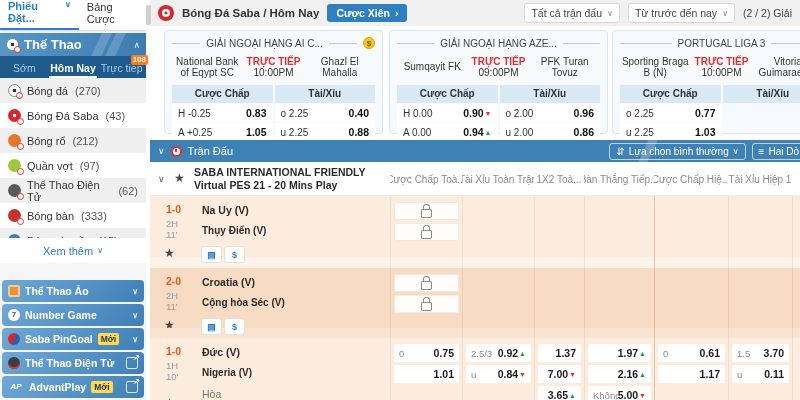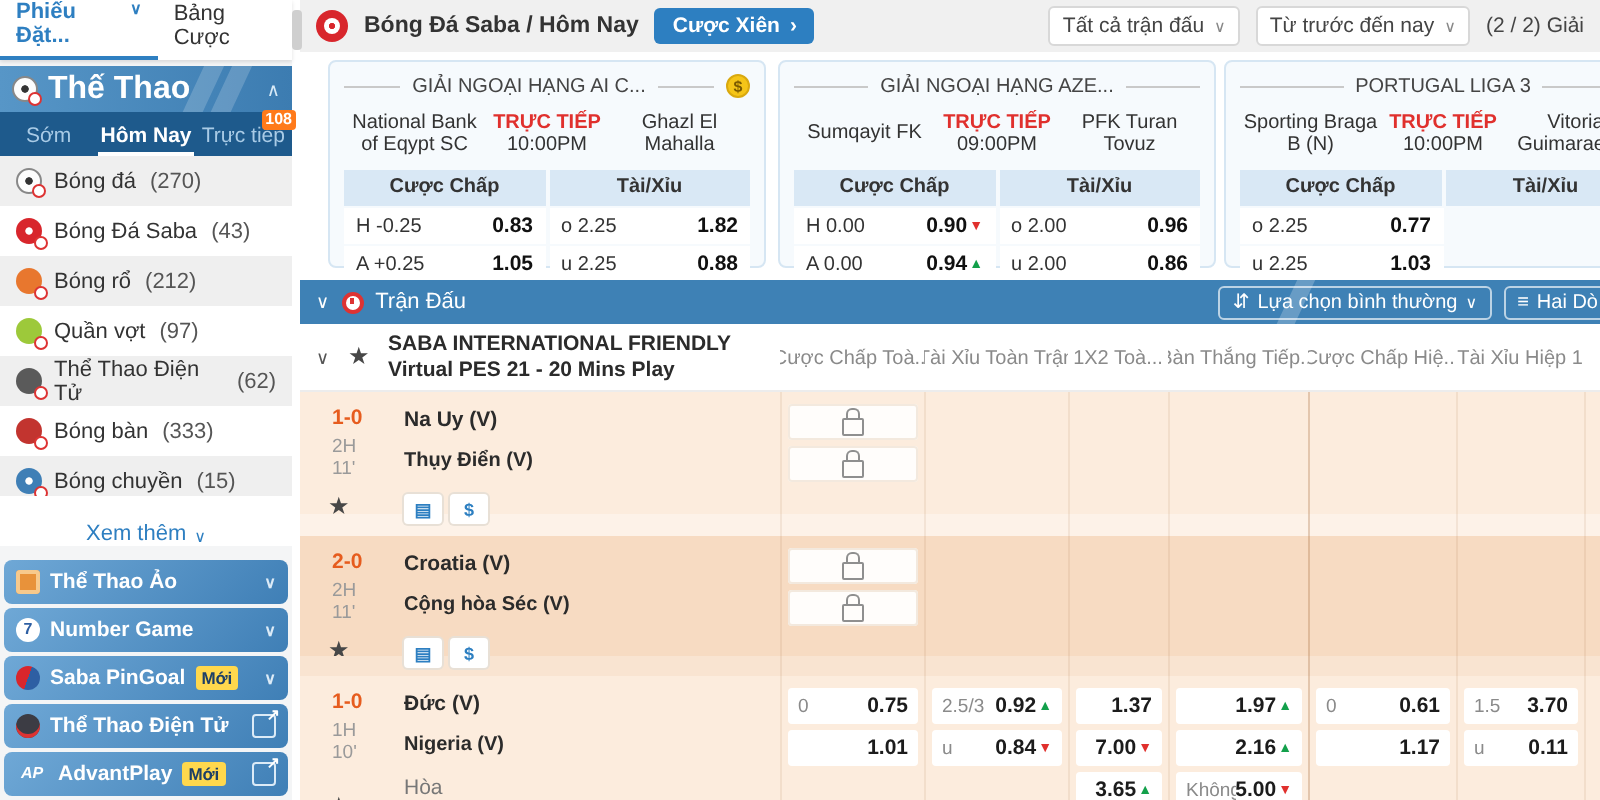--- a/index.html
+++ b/index.html
@@ -9,21 +9,21 @@
   
   #sidebar{position:absolute;left:0;top:0;width:146px;height:400px;background:#f4f5f6}
   .betslip{position:absolute;left:0;top:0;width:146px;height:30px;background:#fff;box-shadow:0 1px 2px rgba(0,0,0,.12);display:flex;align-items:center;z-index:5}
   .bs-tab{font-size:11px;padding:0 8px;height:28px;display:flex;gap:4px;cursor:pointer}
   .bs-tab.active{color:#2e7fc1;font-weight:bold;border-bottom:2px solid #2e7fc1}
   .bs-tab .chev{font-size:8px;color:#2e7fc1}
   .drag-pill{position:absolute;left:146px;top:5px;width:5px;height:20px;background:#cfcfcf;border-radius:2px;z-index:6}
 
   .sp-header{position:absolute;left:0;top:33px;width:146px;height:23px;
      background:linear-gradient(90deg,#5796c7,#3c7cb1);display:flex;align-items:center;padding:0 6px;box-sizing:border-box;gap:5px;overflow:hidden}
-  .sp-header .ttl{color:#fff;font-weight:bold;font-size:16px;flex:1}
+  .sp-header .ttl{color:#fff;font-weight:bold;font-size:13px;flex:1}
   .sp-header .chev{color:#d8eaf7;font-size:9px}
   .stripe{position:absolute;top:-4px;width:10px;height:34px;background:rgba(255,255,255,.18);transform:skewX(-25deg)}
   .sp-tabs{position:absolute;left:0;top:56px;width:146px;height:22px;background:#1e5a8c;display:flex;align-items:flex-end;z-index:4}
   .sp-tab{flex:1;text-align:center;font-size:10.5px;color:#a9cbe6;padding-bottom:4px;position:relative;cursor:pointer}
   .sp-tab.active{color:#fff;font-weight:bold;border-bottom:2px solid #fff;padding-bottom:2px}
   .badge108{position:absolute;top:-7px;right:-2px;background:#ff7a1a;color:#fff;font-size:8px;font-weight:bold;border-radius:2px;padding:0 2px;line-height:10px}
 
   .sp-list{position:absolute;left:0;top:78px;width:146px}
   .sp-item{height:25px;display:flex;align-items:center;gap:6px;padding:0 8px;font-size:11px;cursor:pointer}
   .sp-item:nth-child(odd){background:#efefef}
@@ -31,22 +31,22 @@
   .sp-item .cnt{color:#555;margin-left:1px}
   .sic{width:13px;height:13px;border-radius:50%;position:relative;display:inline-block;flex:none}
   .sic:after{content:"";position:absolute;right:-3px;bottom:-3px;width:7px;height:7px;border-radius:50%;background:#fff;border:1.5px solid #d33;box-sizing:border-box}
   .ic-soccer{background:radial-gradient(#333 22%,#fdfdfd 26%);border:1px solid #888;box-sizing:border-box}
   .ic-saba{background:radial-gradient(#fff 18%,#d8262c 22%)}
   .ic-basket{background:#e8772e}
   .ic-tennis{background:#9dc93a}
   .ic-esport{background:#5a5a5a}
   .ic-tt{background:#c2342f}
   .ic-volley{background:radial-gradient(#fff 18%,#3f7fb6 22%)}
-  .showmore{position:absolute;left:0;top:248px;width:146px;height:25px;background:#fff;color:#2e7fc1;
-     font-size:11px;display:flex;align-items:flex-end;justify-content:center;gap:4px;cursor:pointer}
+  .showmore{position:absolute;left:0;top:238px;width:146px;height:25px;background:#fff;color:#2e7fc1;
+     font-size:11px;display:flex;align-items:center;justify-content:center;gap:4px;cursor:pointer}
   .showmore .chev{font-size:8px}
 
   .sec-btn{position:absolute;left:2px;width:142px;height:22px;border-radius:4px;
      background:linear-gradient(135deg,#6fa8d6,#3f7fb6);display:flex;align-items:center;gap:5px;
      padding:0 6px;box-sizing:border-box;color:#fff;font-weight:bold;font-size:10.5px;cursor:pointer;overflow:hidden}
   .sec-btn .lbl{flex:0 1 auto;white-space:nowrap}
   .sec-btn .sp{flex:1}
   .sec-btn .chev{font-size:8px;color:#dcebf7}
   .badge-new{background:#ffd84d;color:#1d3f66;font-size:8.5px;font-weight:bold;border-radius:2px;padding:0.5px 3px;line-height:11px}
   .mic{width:12px;height:12px;border-radius:3px;flex:none;position:relative}
@@ -290,21 +290,21 @@
           <div class="ohead">Cược Chấp</div>
           <div class="ohead">Tài/Xỉu</div>
         </div>
         <div class="orow">
           <div class="opair">
             <span class="ol">H -0.25</span>
             <span class="ov">0.83</span>
           </div>
           <div class="opair">
             <span class="ol">o 2.25</span>
-            <span class="ov">1.82</span>
+            <span class="ov">0.40</span>
           </div>
         </div>
         <div class="orow">
           <div class="opair">
             <span class="ol">A +0.25</span>
             <span class="ov">1.05</span>
           </div>
           <div class="opair">
             <span class="ol">u 2.25</span>
             <span class="ov">0.88</span>

